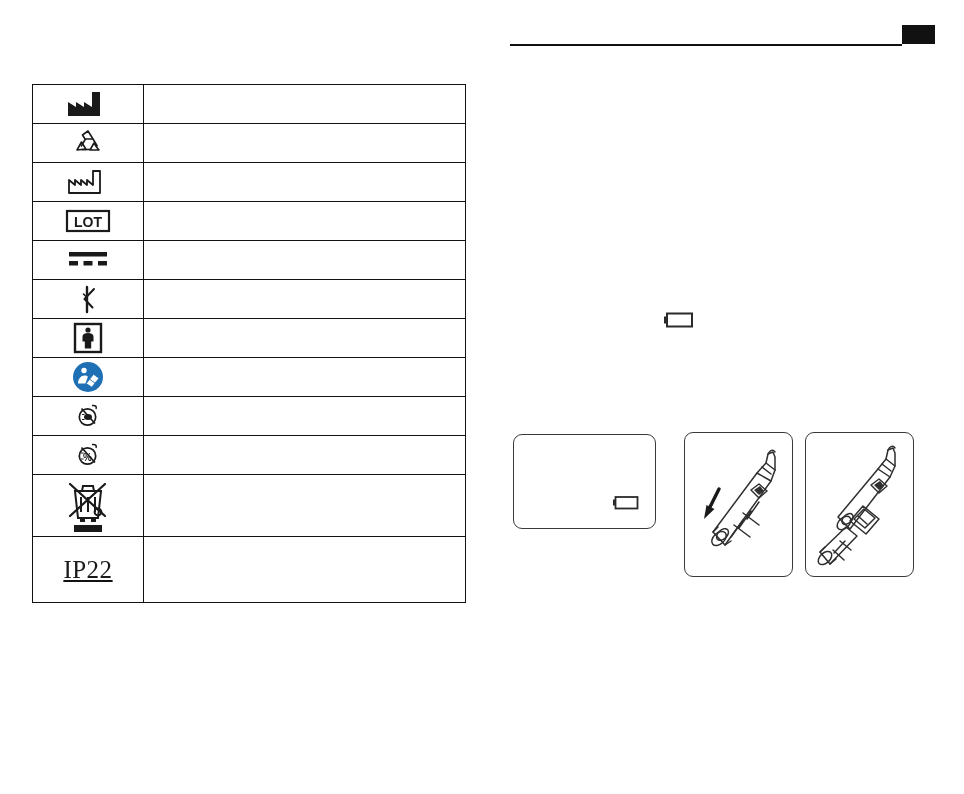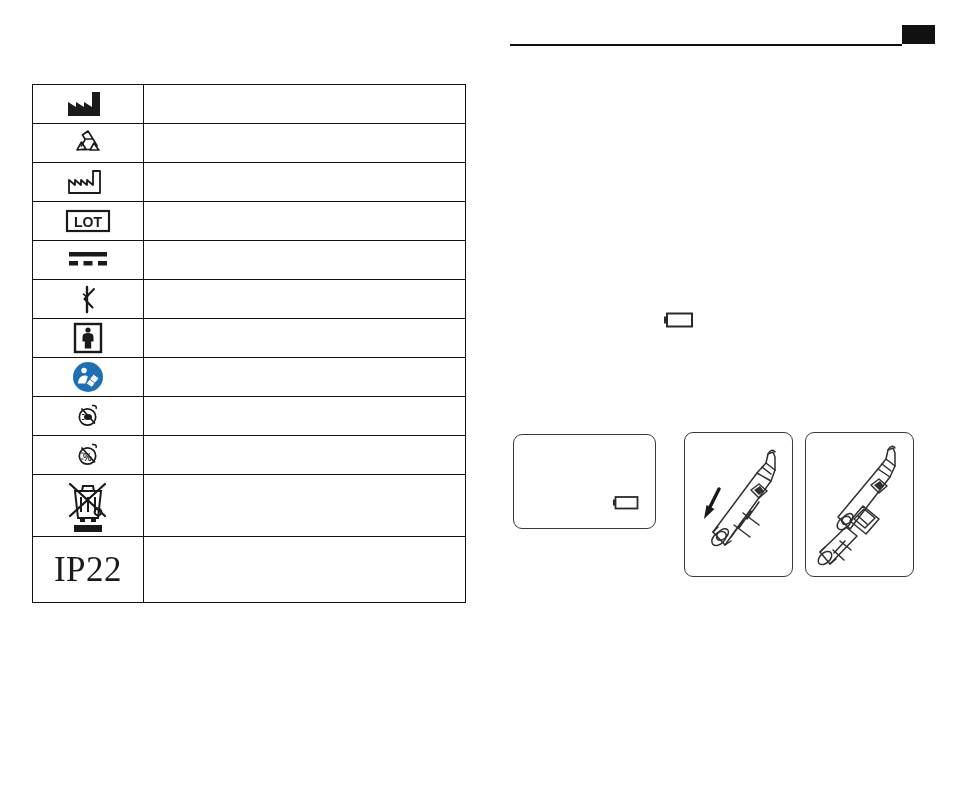--- a/index.html
+++ b/index.html
@@ -39,20 +39,21 @@
   }
 
   
   .symbol-table {
     position: absolute;
     left: 32px;
     top: 84px;
     width: 417px;
     border-collapse: collapse;
     table-layout: fixed;
+    text-decoration: underline;
   }
   .symbol-table td {
     border: 1px solid #111111;
     padding: 0;
     vertical-align: middle;
   }
   .symbol-table td.sym-cell {
     width: 110px;
     text-align: center;
   }
@@ -69,21 +70,21 @@
   .sym-wrap {
     display: flex;
     align-items: center;
     justify-content: center;
     height: 100%;
   }
   .sym-wrap svg { display: block; }
 
   .ip-text {
     font-family: "Liberation Serif", serif;
-    font-size: 35px;
+    font-size: 25px;
     letter-spacing: 0.5px;
     color: #1a1a1a;
   }
 
   
   .battery-inline-icon {
     position: absolute;
     left: 664px;
     top: 312px;
   }

